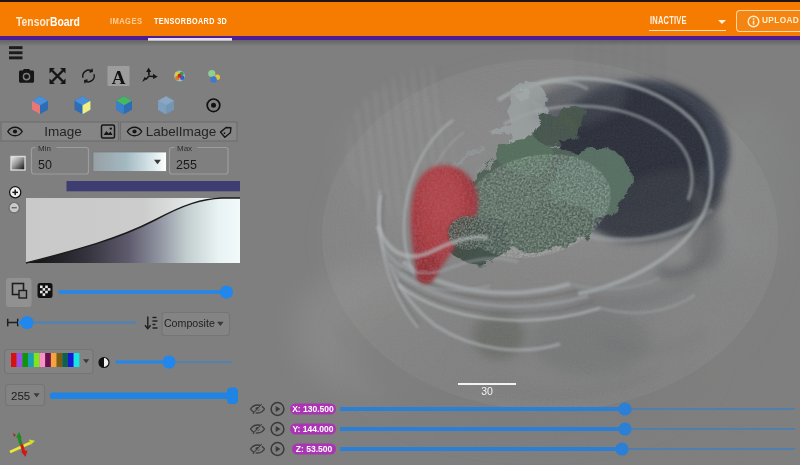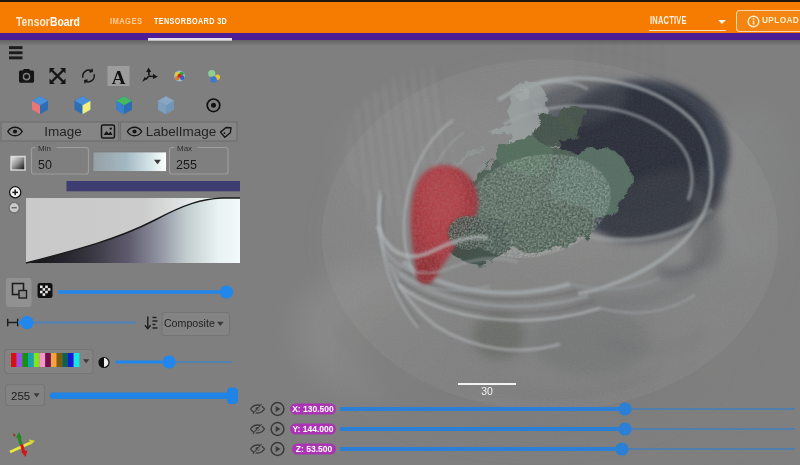--- a/index.html
+++ b/index.html
@@ -1,19 +1,19 @@
 <!DOCTYPE html>
 <html><head>
 <meta charset="utf-8">
 <style>
   html,body{margin:0;padding:0;}
   body{width:800px;height:465px;overflow:hidden;background:#7f7f7f;font-family:"Liberation Sans",sans-serif;position:relative;}
   .abs{position:absolute;}
   
-  #header{position:absolute;left:0;top:0;width:800px;height:40px;background:#f57c00;border-top:2px solid #201510;box-sizing:border-box;border-bottom:7px solid #4c1d95;}
+  #header{position:absolute;left:0;top:0;width:800px;height:40px;background:#f57c00;border-top:2px solid #201510;box-sizing:border-box;border-bottom:4px solid #4c1d95;}
   #logo{position:absolute;left:16px;top:13px;font-size:13px;line-height:13px;font-weight:bold;color:#fff;transform:scale(0.8,1);transform-origin:0 0;}
   #logo .t{color:#ffe9d2;}
   .tab{position:absolute;top:15px;font-size:9px;line-height:9px;font-weight:bold;letter-spacing:0.5px;transform-origin:0 0;}
   #tab1{left:109.5px;color:rgba(255,225,190,0.8);transform:scale(0.84,1);}
   #tab2{left:154px;color:#ffffff;transform:scale(0.8,1);}
   #tab2underline{position:absolute;left:148px;top:36px;width:84px;height:3px;background:rgba(255,255,255,0.85);}
   #inactive{position:absolute;left:650px;top:14px;font-size:10px;line-height:10px;font-weight:bold;color:rgba(255,248,240,0.95);letter-spacing:0.3px;transform:scale(0.75,1);transform-origin:0 0;}
   #inactive-caret{position:absolute;left:717.5px;top:17.5px;width:0;height:0;border-left:4px solid transparent;border-right:4px solid transparent;border-top:4.5px solid rgba(255,248,240,0.95);}
   #inactive-line{position:absolute;left:649px;top:27.5px;width:77px;height:1px;background:rgba(255,255,255,0.75);}
   #upload{position:absolute;left:736px;top:8px;width:70px;height:22px;border:1.5px solid rgba(255,236,205,0.8);border-radius:4px;background:rgba(255,255,255,0.07);box-sizing:border-box;}

